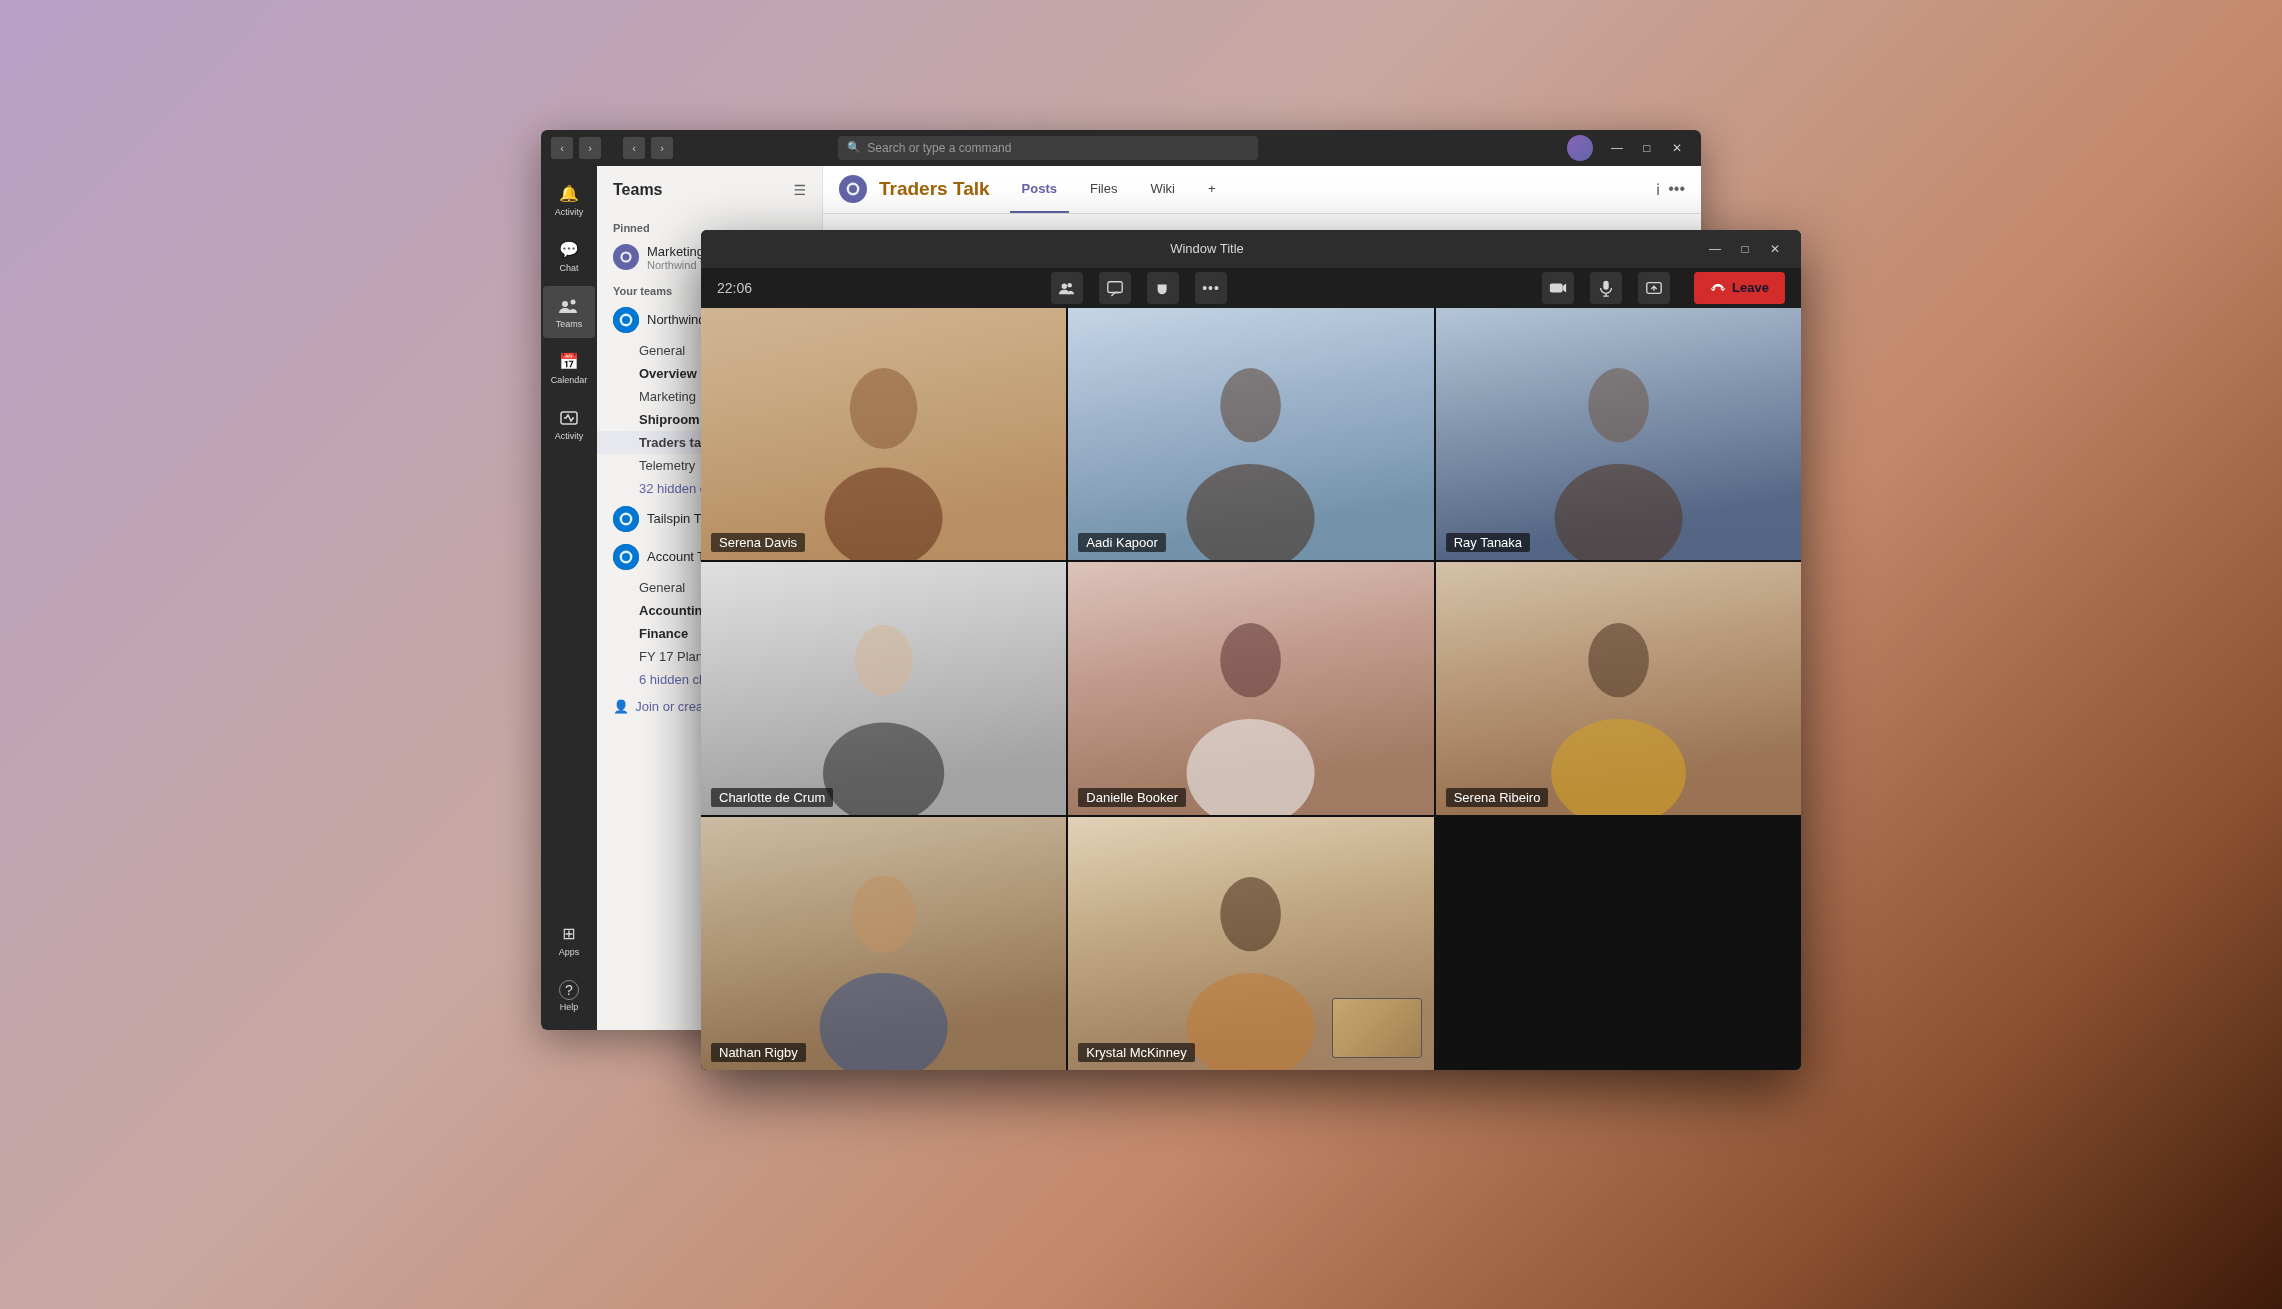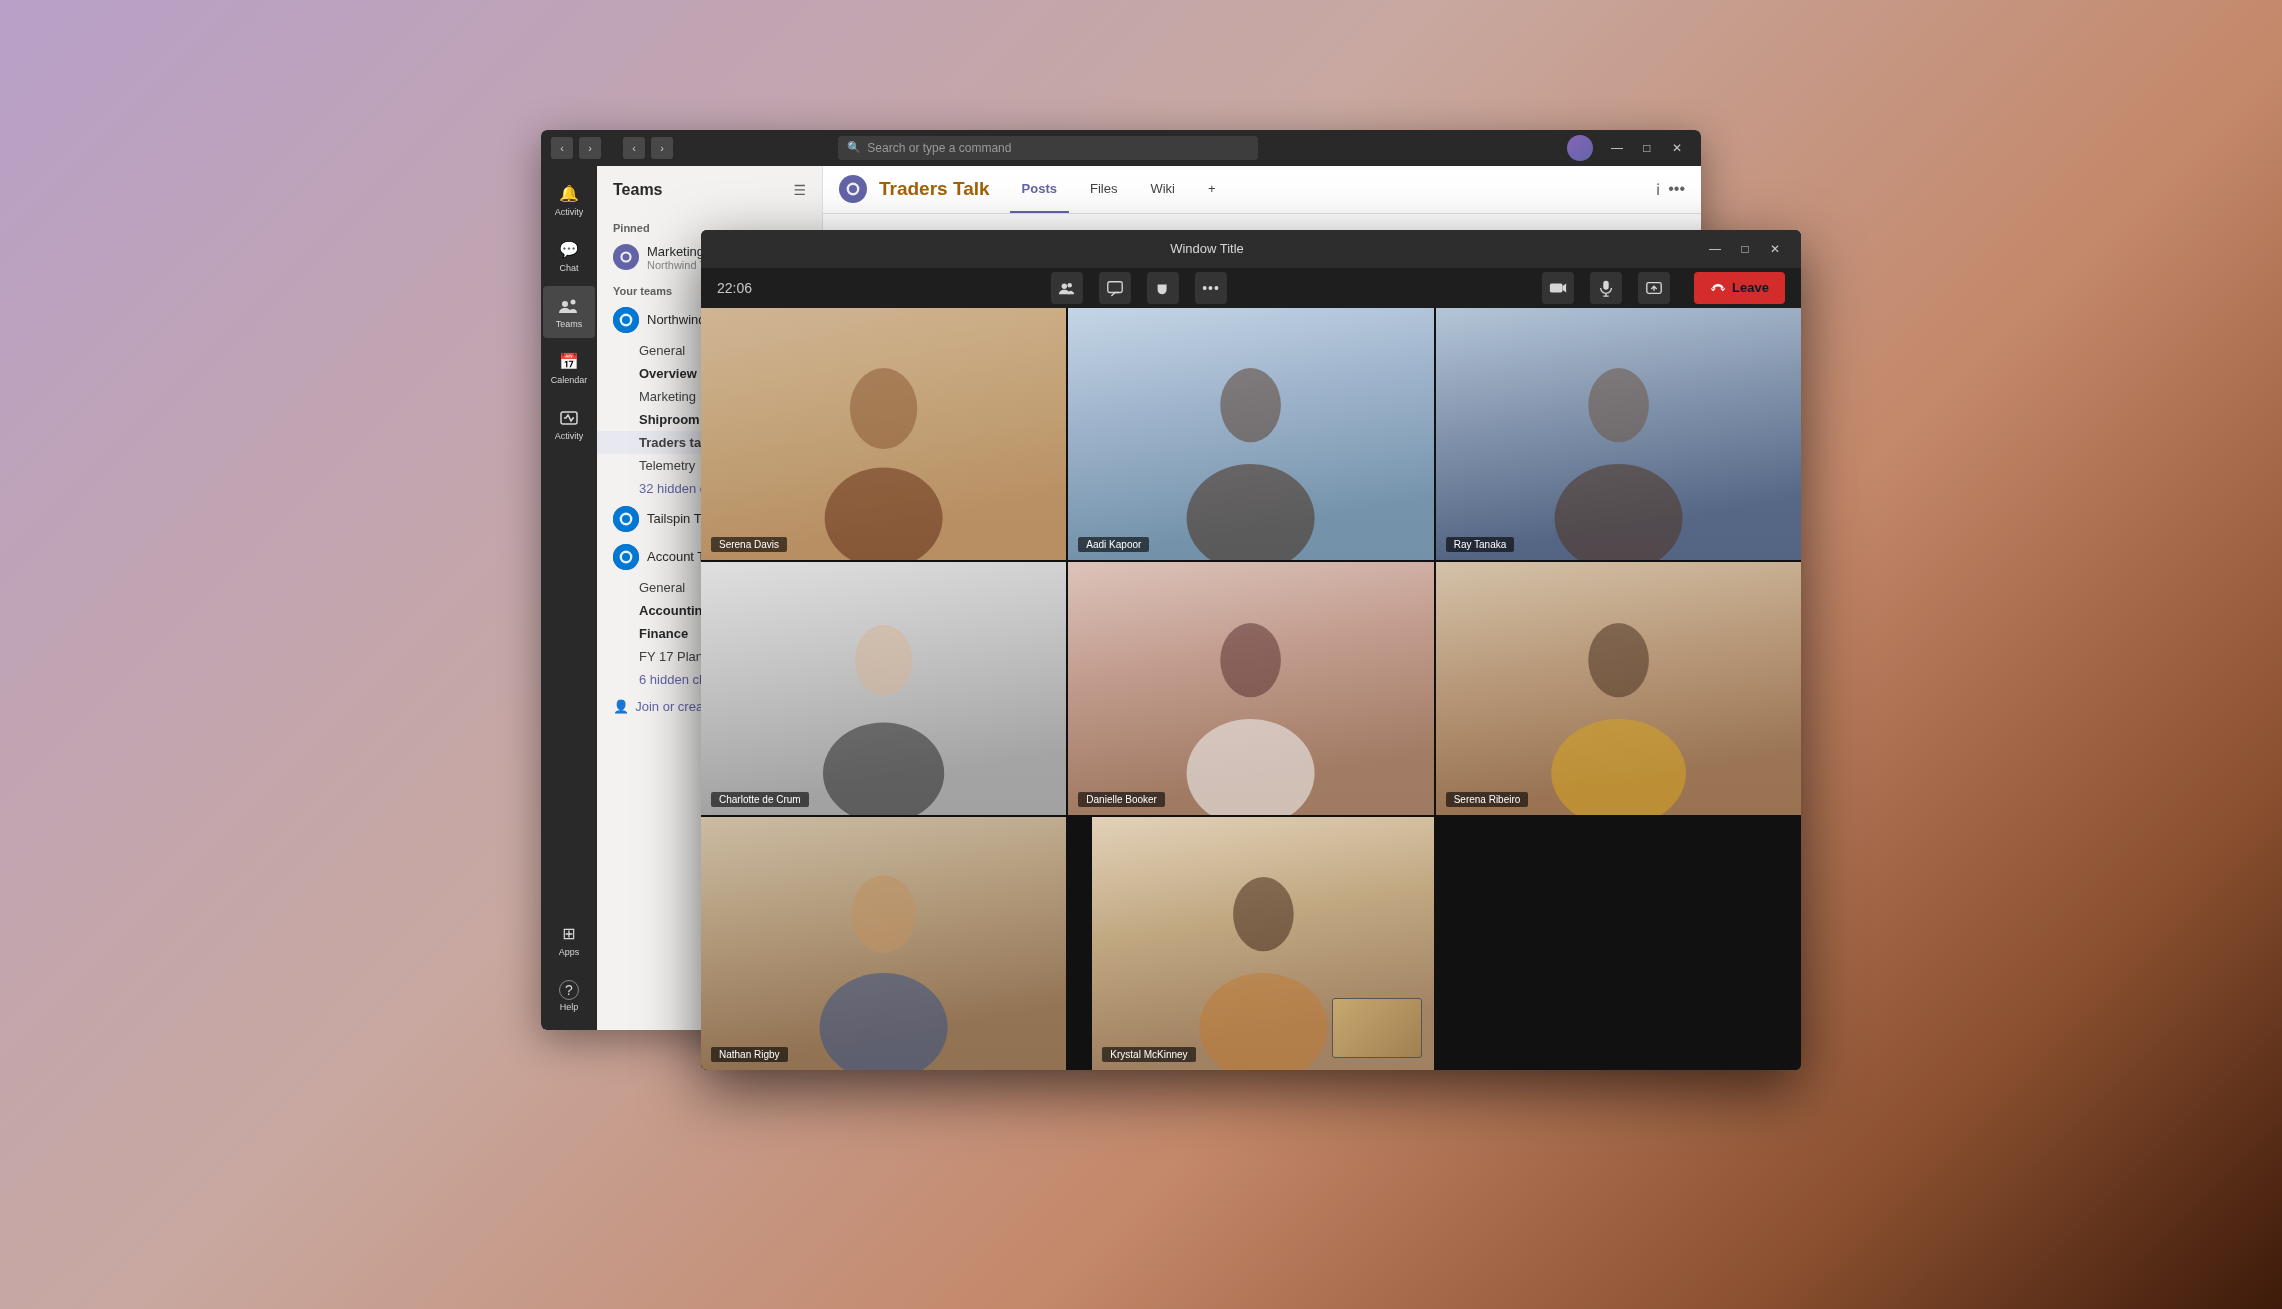--- a/index.html
+++ b/index.html
@@ -433,21 +433,21 @@
       align-items: center;
       justify-content: center;
     }
 
     .participant-name {
       position: absolute;
       bottom: 8px;
       left: 10px;
       background: rgba(0,0,0,0.6);
       color: #fff;
-      font-size: 10px;
+      font-size: 13px;
       padding: 2px 8px;
       border-radius: 2px;
       font-weight: 500;
     }
 
     .self-preview {
       position: absolute;
       bottom: 12px;
       right: 12px;
       width: 90px;
@@ -769,21 +769,21 @@
 
         <div class="video-cell" style="background:linear-gradient(170deg,#d0c0a8 0%,#b09878 40%,#907050 80%);">
           <svg viewBox="0 0 100 120" width="55%" height="82%" style="position:absolute;bottom:0;opacity:0.65;">
             <ellipse cx="50" cy="28" rx="19" ry="23" fill="#c09060"></ellipse>
             <ellipse cx="50" cy="95" rx="38" ry="32" fill="#3a5080"></ellipse>
           </svg>
           <div style="position:absolute;inset:0;background:linear-gradient(to bottom,rgba(188,168,140,0.2) 0%,rgba(155,130,100,0.1) 100%);"></div>
           <div class="participant-name">Nathan Rigby</div>
         </div>
 
-        <div class="video-cell" style="background:linear-gradient(170deg,#e8d8c0 0%,#c0a880 40%,#a08060 80%);margin-left:24px;">
+        <div class="video-cell" style="background:linear-gradient(170deg,#e8d8c0 0%,#c0a880 40%,#a08060 80%);">
           <svg viewBox="0 0 100 120" width="55%" height="80%" style="position:absolute;bottom:0;opacity:0.6;">
             <ellipse cx="50" cy="28" rx="18" ry="22" fill="#3a2010"></ellipse>
             <ellipse cx="50" cy="95" rx="38" ry="32" fill="#c07830"></ellipse>
           </svg>
           <div style="position:absolute;inset:0;background:linear-gradient(to bottom,rgba(205,180,150,0.2) 0%,rgba(165,140,110,0.1) 100%);"></div>
           <div class="participant-name">Krystal McKinney</div>
 
           <div class="self-preview" style="background:linear-gradient(135deg,#c8a870,#a08050);"></div>
         </div>
 

